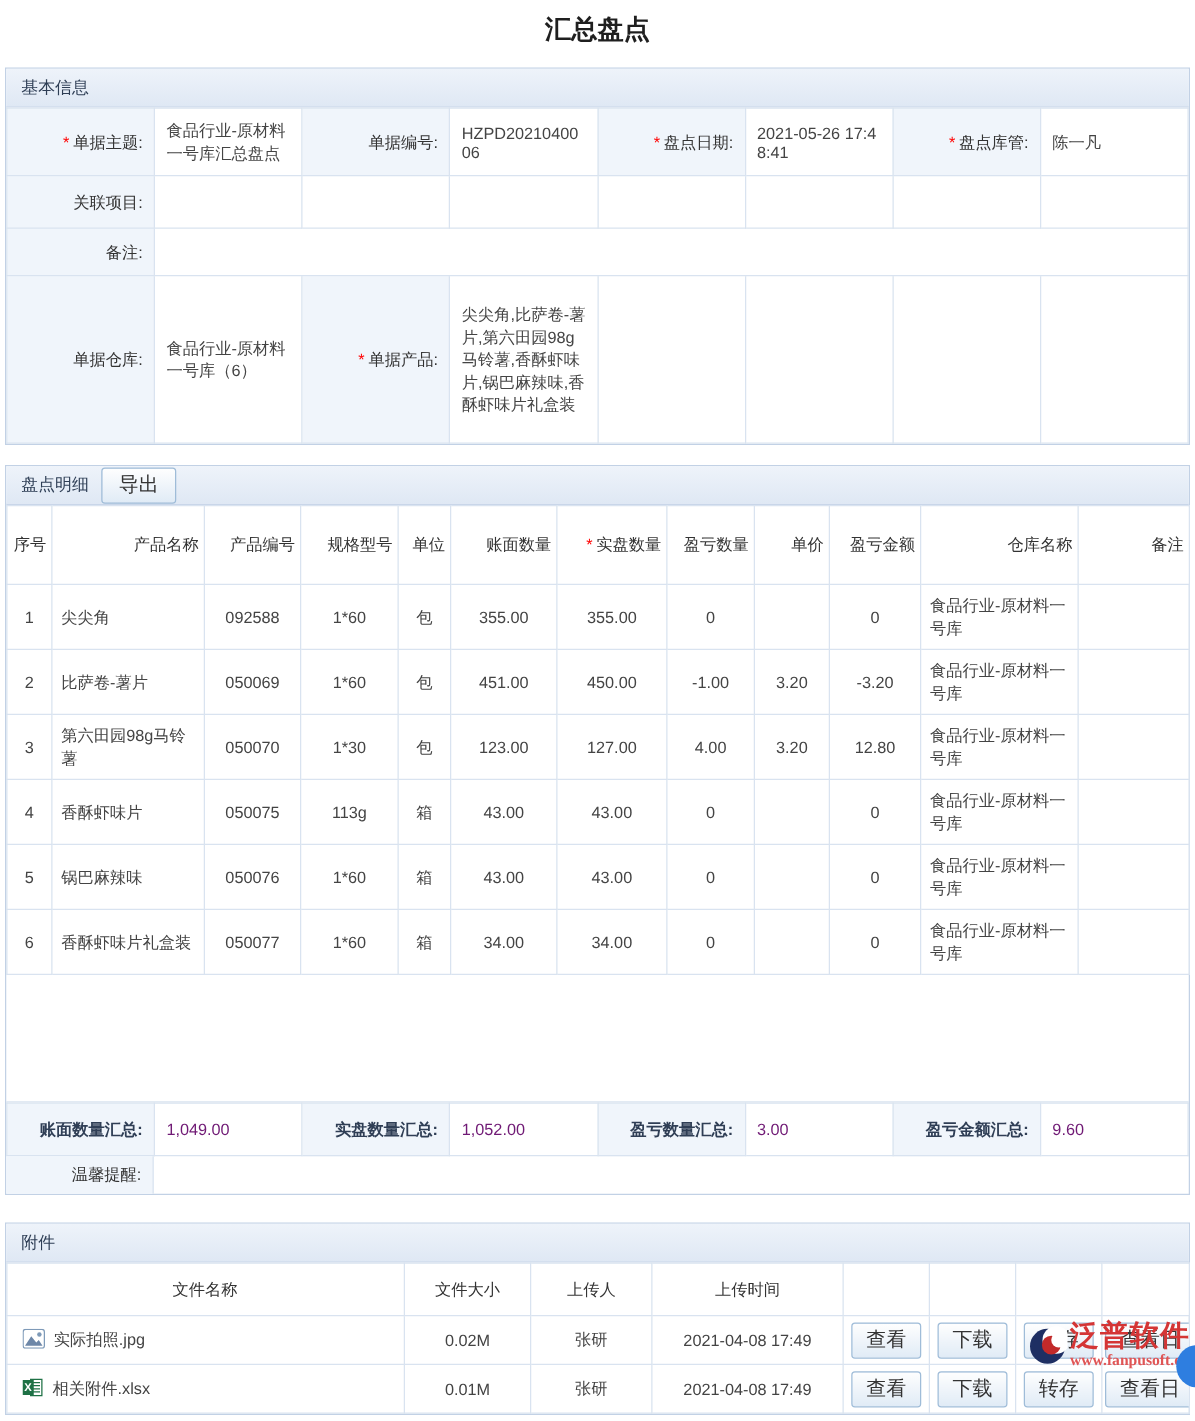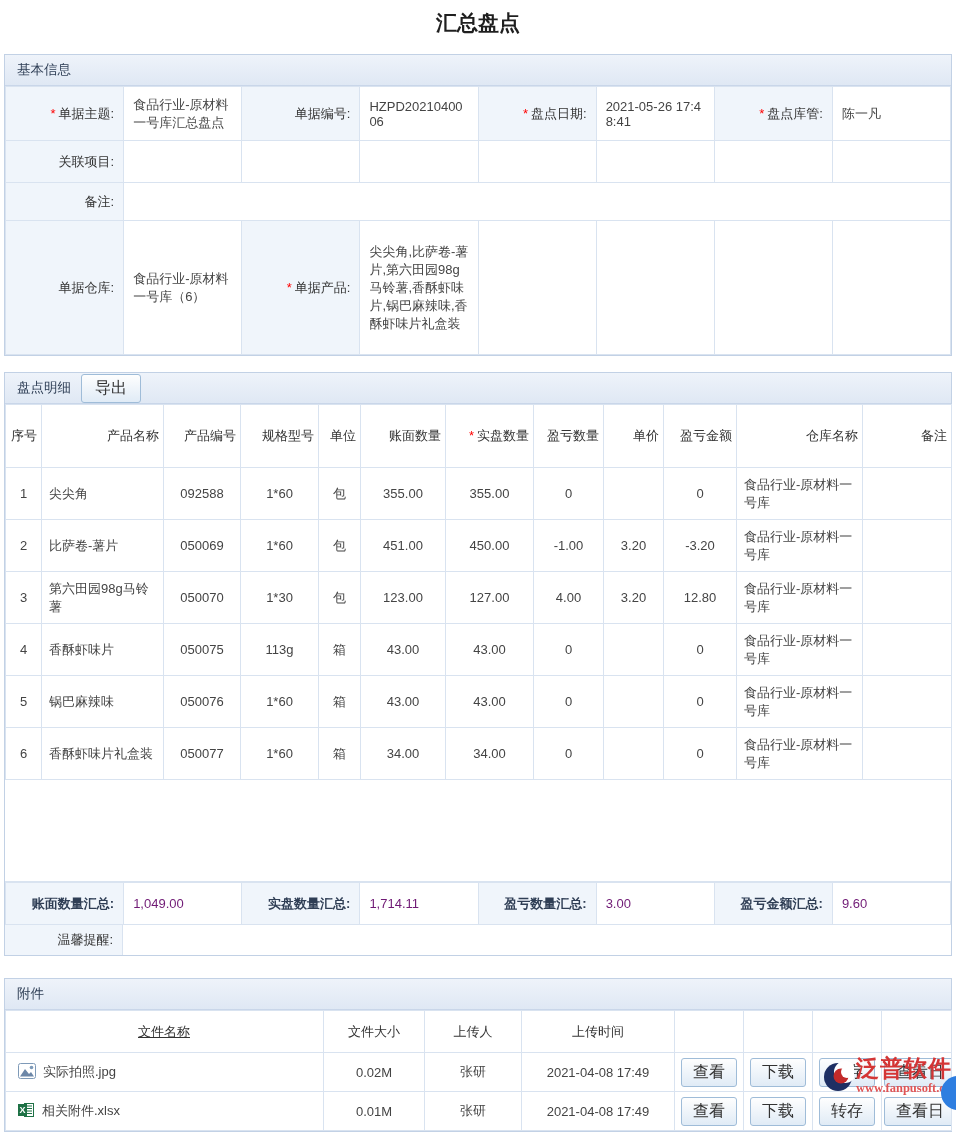--- a/index.html
+++ b/index.html
@@ -87,21 +87,21 @@
     padding: 8px 10px;
     color: #f20000;
     font-size: 13.5px;
     line-height: 1.62;
   }
   
   .sec-attach { margin-top: 22px; }
   .atable th { font-weight: normal; color: #333; height: 42px; text-align: center; background: #fff; }
   .atable td { height: 39px; color: #444; }
   .a-name { text-align: left; padding-left: 12px; white-space: nowrap; overflow: hidden; }
-  .a-name-th { text-align: left; padding-left: 8px; text-decoration: underline; }
+  .a-name-th { text-align: left; padding-left: 8px; }
   .file-icon { display: inline-block; vertical-align: -3px; margin-right: 7px; }
   .action-cell { text-align: center; padding: 2px; overflow: hidden; white-space: nowrap; }
   .action-cell .btn { padding: 3px 11px; }
   
   .watermark { position: absolute; left: 824px; top: 1056px; width: 132px; z-index: 6; }
   .wm-row { display: flex; align-items: center; }
   .wm-logo { flex: none; margin-top: 3px; }
   .wm-text { margin-left: 2px; }
   .wm-brand { font-size: 23px; font-weight: bold; color: #d43535; letter-spacing: 1px; line-height: 1.1; white-space: nowrap; }
   .wm-url { font-size: 12.5px; font-weight: bold; color: #e05555; font-family: "Liberation Serif", serif; white-space: nowrap; }
@@ -299,21 +299,21 @@
       <col style="width:12.5%">
         <col style="width:12.5%">
         <col style="width:12.5%">
         <col style="width:12.5%">
     </colgroup>
     <tbody>
         <tr>
       <td class="sum-lbl">账面数量汇总:</td>
       <td class="sum-val">1,049.00</td>
       <td class="sum-lbl">实盘数量汇总:</td>
-      <td class="sum-val">1,714.11</td>
+      <td class="sum-val">1,052.00</td>
       <td class="sum-lbl">盈亏数量汇总:</td>
       <td class="sum-val">3.00</td>
       <td class="sum-lbl">盈亏金额汇总:</td>
       <td class="sum-val">9.60</td>
     </tr>
   </tbody>
     </table>
   <div class="reminder">
     <div class="reminder-lbl">温馨提醒:</div>
   </div>

